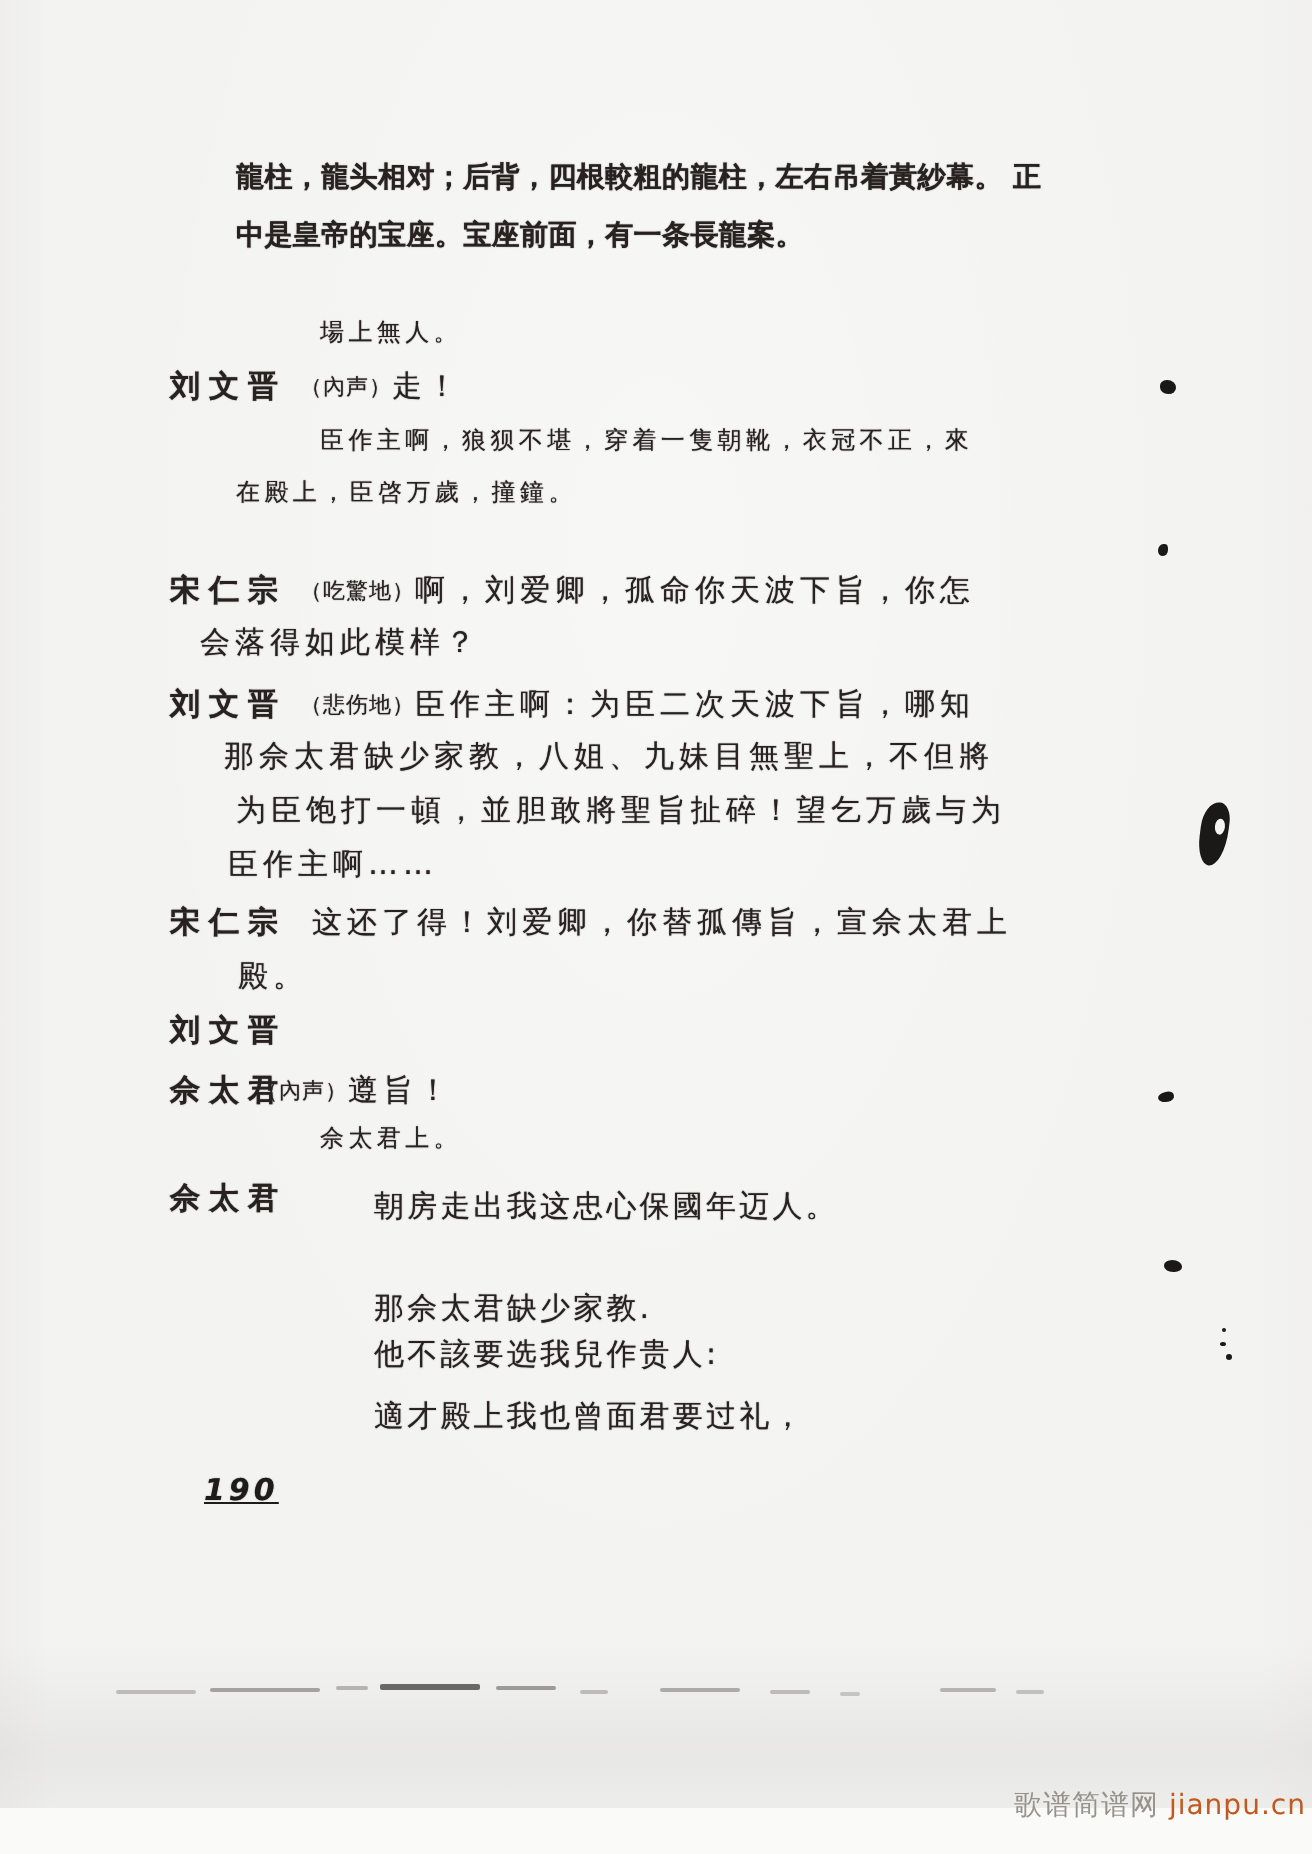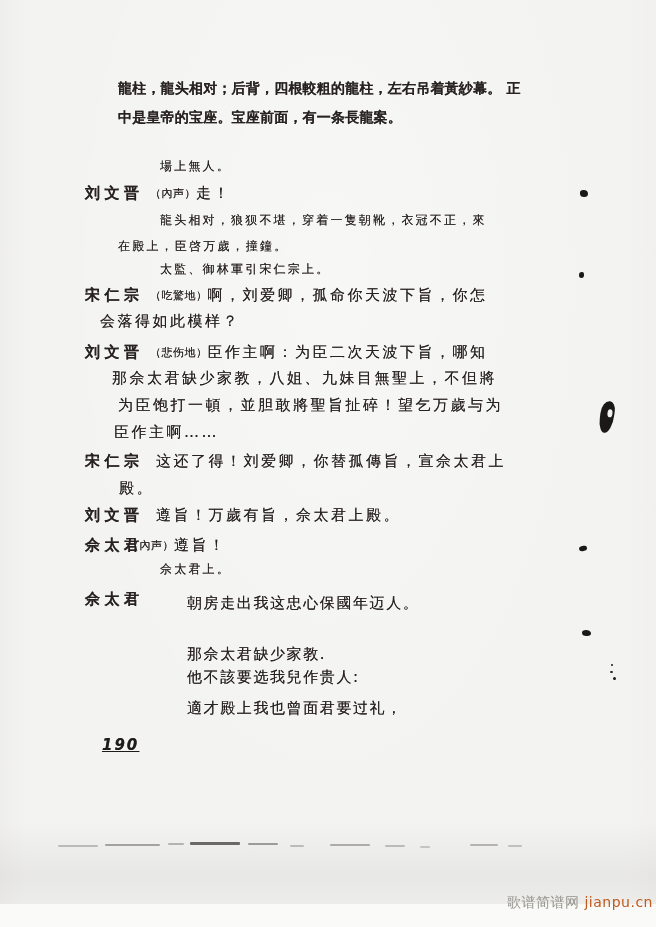--- a/index.html
+++ b/index.html
@@ -49,44 +49,42 @@
   <div class="t desc" style="left:118px;top:80px;">龍柱，龍头相对；后背，四根較粗的龍柱，左右吊着黃紗幕。 正</div>
   <div class="t desc" style="left:118px;top:109px;font-family:Liberation Serif, serif;">中是皇帝的宝座。宝座前面，有一条長龍案。</div>
 
   <div class="t small" style="left:160px;top:158px;">場上無人。</div>
 
   <div class="t name" style="left:85px;top:184px;">刘文晋</div>
   <div class="t body" style="left:150px;top:184px;">
     <span class="annot">（內声）</span><span>走！</span>
   </div>
 
-  <div class="t small" style="left:160px;top:212px;">龍头相对，狼狈不堪，穿着一隻朝靴，衣冠不正，來</div>
+  <div class="t small" style="left:160px;top:212px;">臣作主啊，狼狈不堪，穿着一隻朝靴，衣冠不正，來</div>
   <div class="t small" style="left:118px;top:238px;">在殿上，臣啓万歲，撞鐘。</div>
-  <div class="t small" style="left:160px;top:261px;">太監、御林軍引宋仁宗上。</div>
 
   <div class="t name" style="left:85px;top:286px;">宋仁宗</div>
   <div class="t body" style="left:150px;top:286px;">
     <span class="annot">（吃驚地）</span><span>啊，刘爱卿，孤命你天波下旨，你怎</span>
   </div>
   <div class="t body" style="left:100px;top:312px;">会落得如此模样？</div>
 
   <div class="t name" style="left:85px;top:343px;">刘文晋</div>
   <div class="t body" style="left:150px;top:343px;">
     <span class="annot">（悲伤地）</span><span>臣作主啊：为臣二次天波下旨，哪知</span>
   </div>
   <div class="t body" style="left:112px;top:369px;">那佘太君缺少家教，八姐、九妹目無聖上，不但將</div>
   <div class="t body" style="left:118px;top:396px;">为臣饱打一頓，並胆敢將聖旨扯碎！望乞万歲与为</div>
   <div class="t body" style="left:114px;top:423px;">臣作主啊……</div>
 
   <div class="t name" style="left:85px;top:452px;">宋仁宗</div>
   <div class="t body" style="left:156px;top:452px;">这还了得！刘爱卿，你替孤傳旨，宣佘太君上</div>
   <div class="t body" style="left:119px;top:479px;">殿。</div>
 
   <div class="t name" style="left:85px;top:506px;">刘文晋</div>
-  <div class="t body" style="left:156px;top:506px;">遵旨！万歲有旨，佘太君上殿。</div>
 
   <div class="t name" style="left:85px;top:536px;">佘太君</div>
   <div class="t body" style="left:128px;top:536px;">
     <span class="annot">（內声）</span><span>遵旨！</span>
   </div>
   <div class="t small" style="left:160px;top:561px;">佘太君上。</div>
 
   <div class="t name" style="left:85px;top:590px;">佘太君</div>
   <div class="t verse" style="left:187px;top:594px;">朝房走出我这忠心保國年迈人。</div>
   <div class="t verse" style="left:187px;top:645px;">那佘太君缺少家教.</div>

